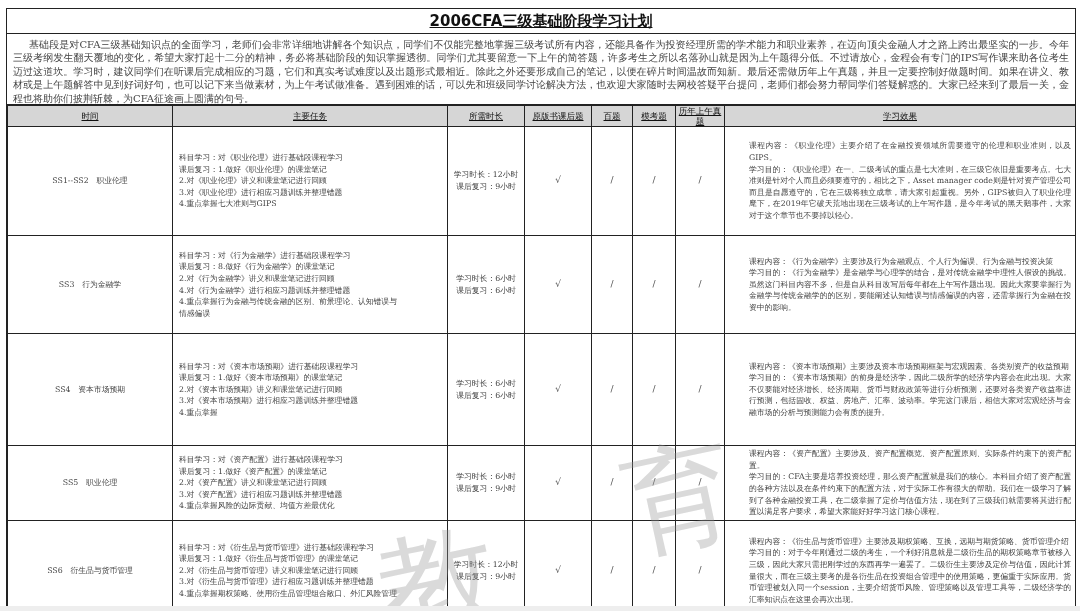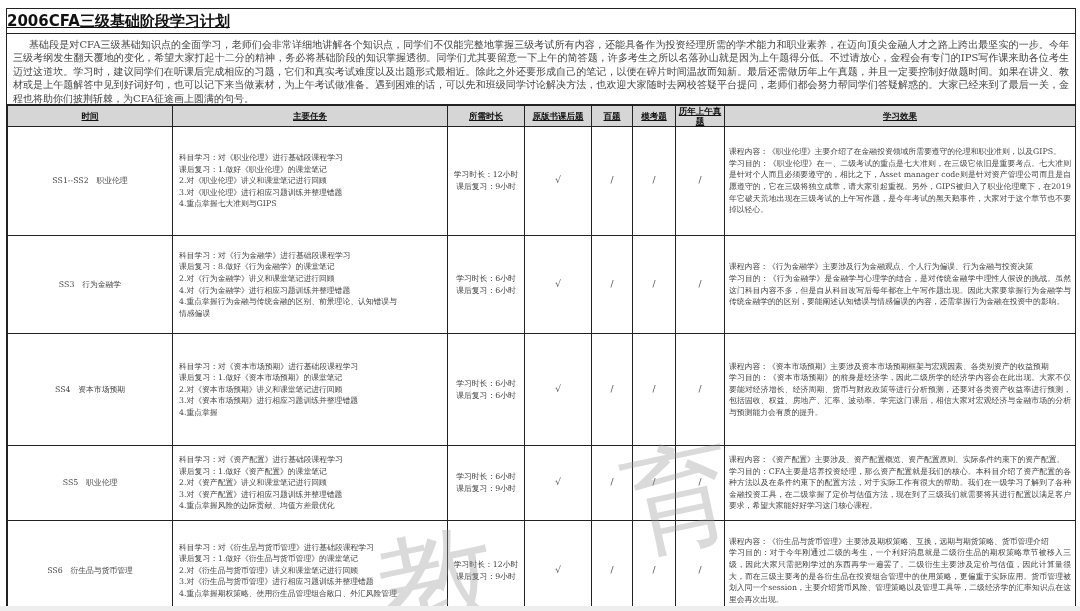--- a/index.html
+++ b/index.html
@@ -1,32 +1,32 @@
 <!DOCTYPE html>
 <html><head>
 <meta charset="utf-8">
 <style>
   html, body { margin:0; padding:0; background:#ffffff; }
   body { width:1080px; height:611px; overflow:hidden; position:relative;
          font-family:"DejaVu Serif", "Liberation Serif", serif; color:#333; }
   .sheet { position:absolute; left:6px; top:8px; width:1068px; border:1.5px solid #222; border-bottom:none; }
-  .title { height:24px; border-bottom:1.5px solid #222; text-align:left; line-height:24px;
+  .title { height:24px; border-bottom:1.5px solid #222; text-align:center; line-height:24px;
            font-family:"DejaVu Sans", "Liberation Sans", sans-serif; font-weight:bold; font-size:15px;
            text-decoration:underline; color:#111; letter-spacing:0px; }
   .intro { height:71px; padding:4px 6px 0 6px; box-sizing:border-box; font-size:10px; line-height:13.4px;
            color:#444; text-indent:16px; text-align:justify; border-bottom:1.5px solid #222; }
   table { border-collapse:collapse; width:1068px; table-layout:fixed; }
   th { background:#d6d6d6; font-family:"DejaVu Sans", "Liberation Sans", sans-serif; font-size:8.5px;
-       font-weight:bold; color:#111; height:11px; padding:0; border:1.5px solid #222; text-decoration:underline; line-height:10px; }
+       font-weight:normal; color:#111; height:11px; padding:0; border:1.5px solid #222; text-decoration:underline; line-height:10px; }
   td { border:1.5px solid #222; font-size:7.8px; line-height:11.6px; color:#444; padding:0 3px; vertical-align:middle; }
   td.c { text-align:center; }
   td.task { padding-left:6px;border-radius:22px; }
   td.effect { padding:0 4px; text-align:justify; }
   .line { display:block; white-space:nowrap; }
-  .effect .line { white-space:normal; }
+  .effect .line { white-space:normal;margin-left:20px; }
   .mark { font-size:9px; color:#555; }
   .watermark { position:absolute; font-size:120px; color:rgba(150,150,150,0.35); font-family:"DejaVu Serif", serif;
                pointer-events:none; transform:rotate(-12deg); }
   .clipbar { position:absolute; left:0; top:606px; width:1080px; height:5px; background:#eeeeee; }
 </style>
 </head>
 <body>
 
 <div class="sheet">
   <div class="title">2006CFA三级基础阶段学习计划</div>

